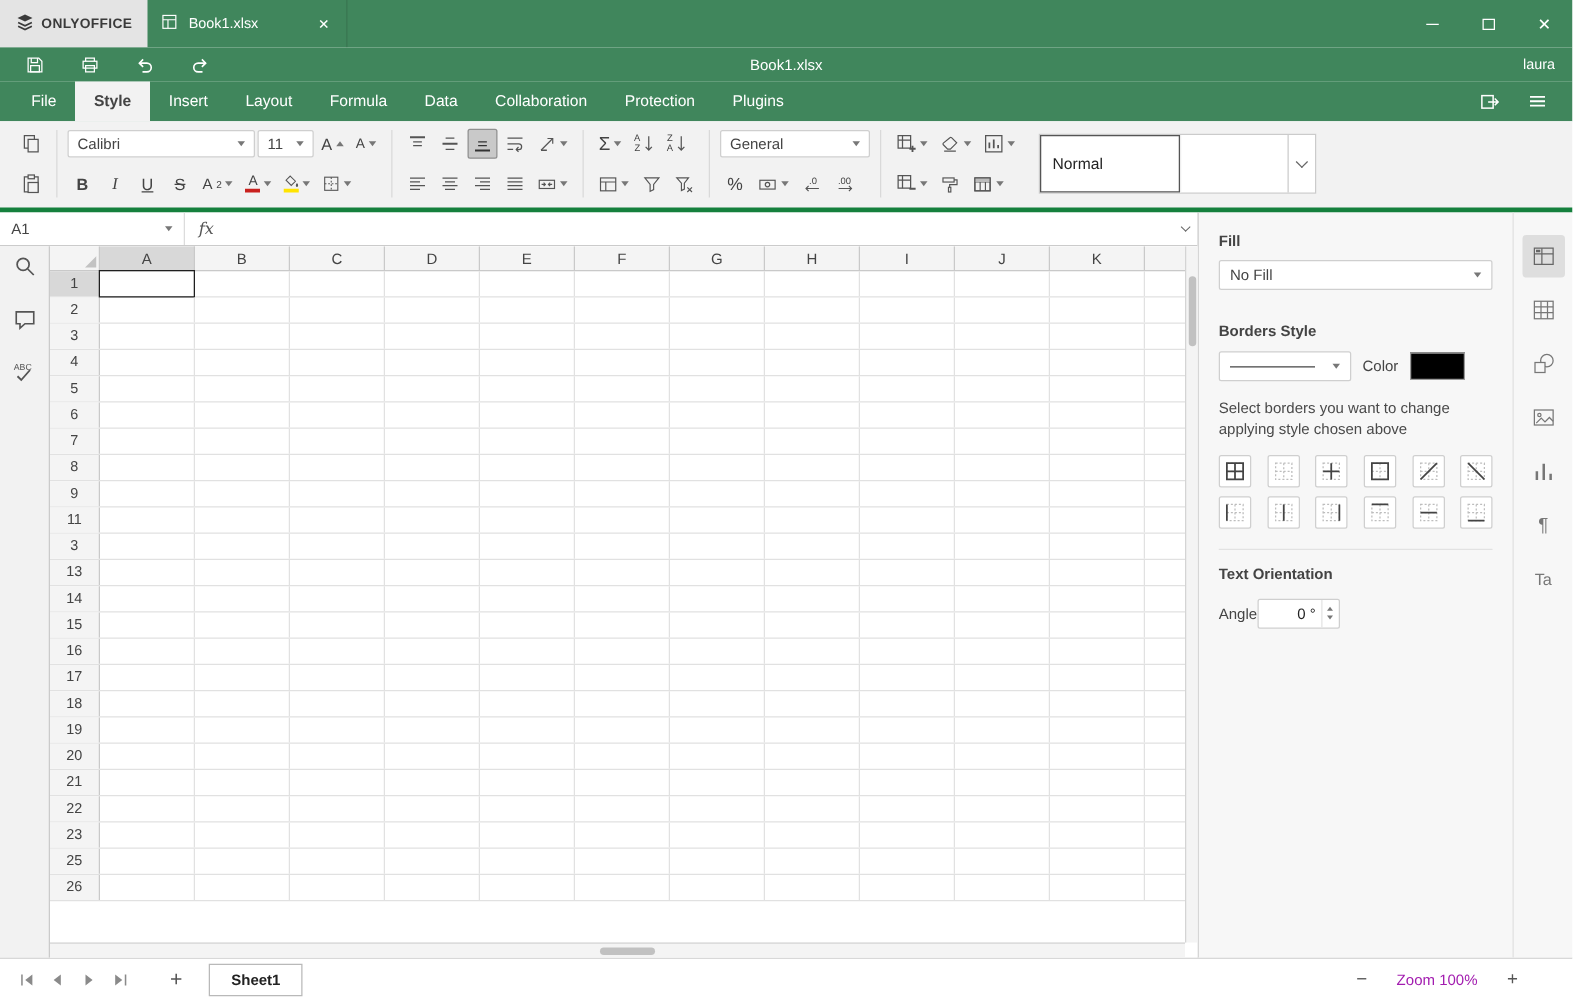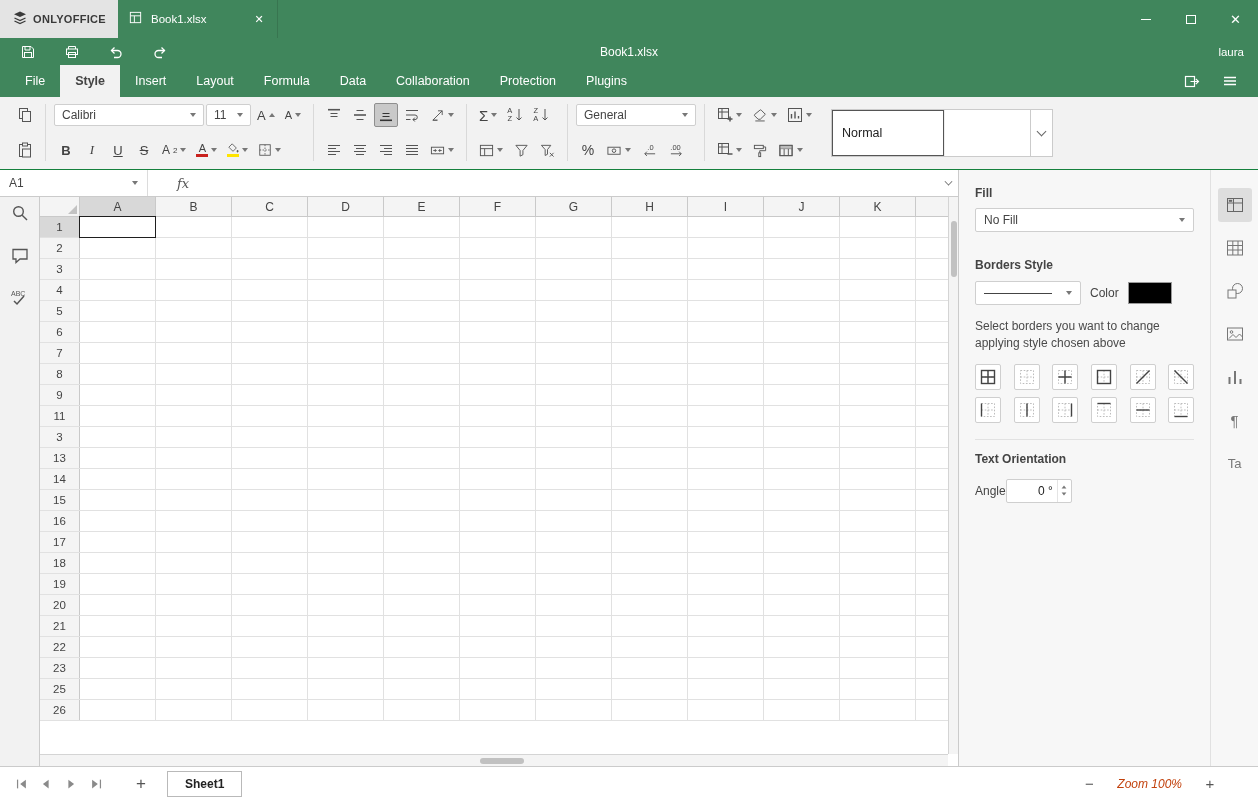--- a/index.html
+++ b/index.html
@@ -28,21 +28,21 @@
 
   
   .menubar { height:32px; background:#40865C; display:flex; align-items:stretch; padding-left:10px; }
   .menu-tabs { display:flex; align-items:stretch; }
   .menu-tab { padding:0 15px; display:flex; align-items:center; color:#fff; font-size:12.5px; cursor:pointer; }
   .menu-tab.active { background:#f2f2f2; color:#444; font-weight:bold; }
   .menu-right { margin-left:auto; display:flex; align-items:center; gap:10px; padding-right:14px; }
   .menu-icon-btn { width:28px; height:26px; display:flex; align-items:center; justify-content:center; }
 
   
-  .toolbar { height:73px; background:#f2f2f2; border-bottom:1px solid #15803d; display:flex; align-items:stretch; padding:4px 0 5px 8px; }
+  .toolbar { height:73px; background:#f2f2f2; border-bottom:4px solid #15803d; display:flex; align-items:stretch; padding:4px 0 5px 8px; }
   .tb-group { display:flex; flex-direction:column; justify-content:space-between; padding:0 5px; }
   .tb-row { display:flex; align-items:center; gap:2px; height:28px; }
   .tb-sep { width:1px; background:#d9d9d9; margin:3px 3px; }
   .tb-btn { height:24px; min-width:24px; padding:0 3px; display:flex; align-items:center; justify-content:center; gap:3px; border:1px solid transparent; border-radius:2px; cursor:pointer; }
   .tb-btn.active { background:#c9c9c9; border-color:#8f8f8f; }
   .tb-letter { font-size:13px; color:#444; }
   .b-bold { font-weight:bold; }
   .b-italic { font-style:italic; font-family:"Liberation Serif", serif; }
   .b-under { text-decoration:underline; }
   .b-strike { text-decoration:line-through; }
@@ -64,21 +64,21 @@
   .style-item-blank { flex:1; border-left:1px solid #eee; }
   .style-expander { width:22px; border-left:1px solid #cbcbcb; display:flex; align-items:center; justify-content:center; }
   .chev { width:7px; height:7px; border-right:1.5px solid #666; border-bottom:1.5px solid #666; transform:rotate(45deg); margin-top:-3px; }
 
   
   .content { display:flex; height:596px; }
   .content-left { width:958px; display:flex; flex-direction:column; }
   .content-right { width:300px; display:flex; border-left:1px solid #cbcbcb; background:#f7f7f7; }
 
   
-  .formula-bar { height:27px; background:#fff; border-bottom:1px solid #cbcbcb; display:flex; align-items:stretch;gap:18px; }
+  .formula-bar { height:27px; background:#fff; border-bottom:1px solid #cbcbcb; display:flex; align-items:stretch; }
   .name-box { width:148px; display:flex; align-items:center; padding:0 9px; border-right:1px solid #dcdcdc; font-size:12px; cursor:pointer; }
   .name-box .caret { margin-left:auto; }
   .fx-btn { width:34px; display:flex; align-items:center; justify-content:center; font-family:"DejaVu Serif", serif; font-style:italic; font-size:13px; color:#555; }
   .formula-input { flex:1; display:flex; align-items:center; padding:0 6px; font-size:12px; color:#222; }
   .formula-expand { width:20px; display:flex; align-items:center; justify-content:center; }
   .formula-expand .chev { transform:rotate(45deg) scale(.8); }
 
   
   .main-row { height:569px; display:flex; }
   .left-toolbar { width:40px; background:#f2f2f2; border-right:1px solid #cbcbcb; display:flex; flex-direction:column; align-items:center; padding-top:3px; gap:16px; }
@@ -134,21 +134,21 @@
   .ri-text { font-size:13px; color:#777; }
 
   
   .statusbar { height:34px; background:#fff; border-top:1px solid #cbcbcb; display:flex; align-items:center; padding:0 10px; }
   .sb-nav { display:flex; align-items:center; gap:3px; }
   .sb-btn { width:22px; height:22px; display:flex; align-items:center; justify-content:center; }
   .sb-add { margin-left:22px; font-size:17px; color:#555; width:24px; height:24px; display:flex; align-items:center; justify-content:center; }
   .sheet-tab { margin-left:14px; height:26px; padding:0 17px; background:#fff; border:1px solid #b9b9b9; display:flex; align-items:center; font-weight:bold; font-size:12px; color:#222; }
   .sb-zoom { margin-left:auto; display:flex; align-items:center; gap:18px; padding-right:28px; }
   .zoom-btn { font-size:15px; color:#555; width:20px; text-align:center; }
-  .zoom-label { font-size:12px; color:#c2410c;font-style:italic; }
+  .zoom-label { font-size:12px; color:#a21caf; }
 </style>
 </head>
 <body>
 
 <div class="titlebar">
   <div class="logo-area">
     <span>
       <svg width="16" height="16" viewBox="0 0 16 16">
           <path d="M8 1.5l6 2.8-6 2.8-6-2.8z" fill="#3a3a3a"></path>
           <path d="M2.5 8l5.5 2.6L13.5 8" fill="none" stroke="#3a3a3a" stroke-width="1.3"></path>

